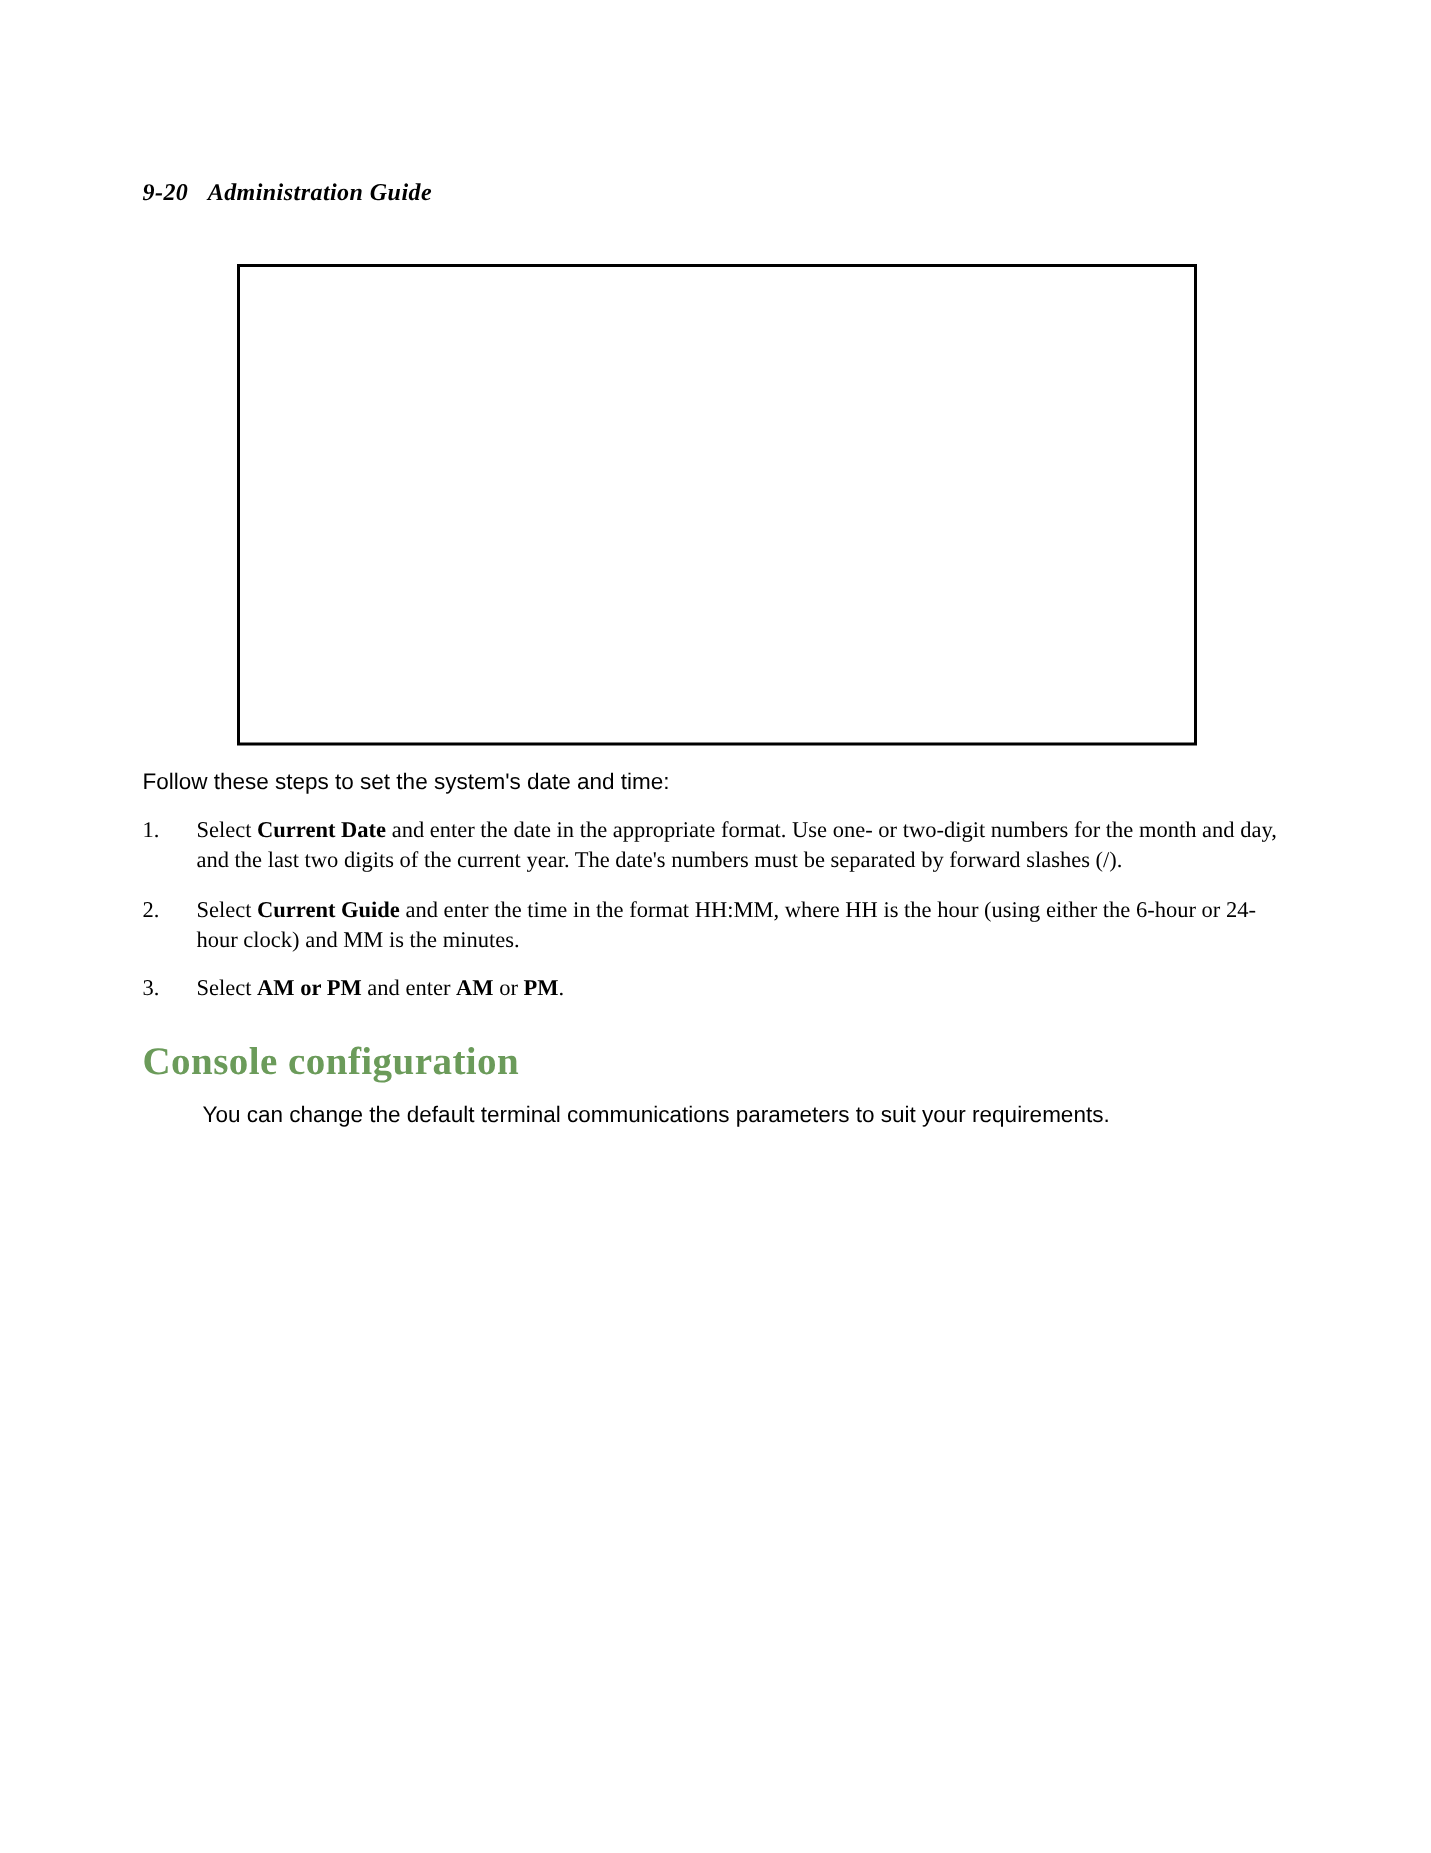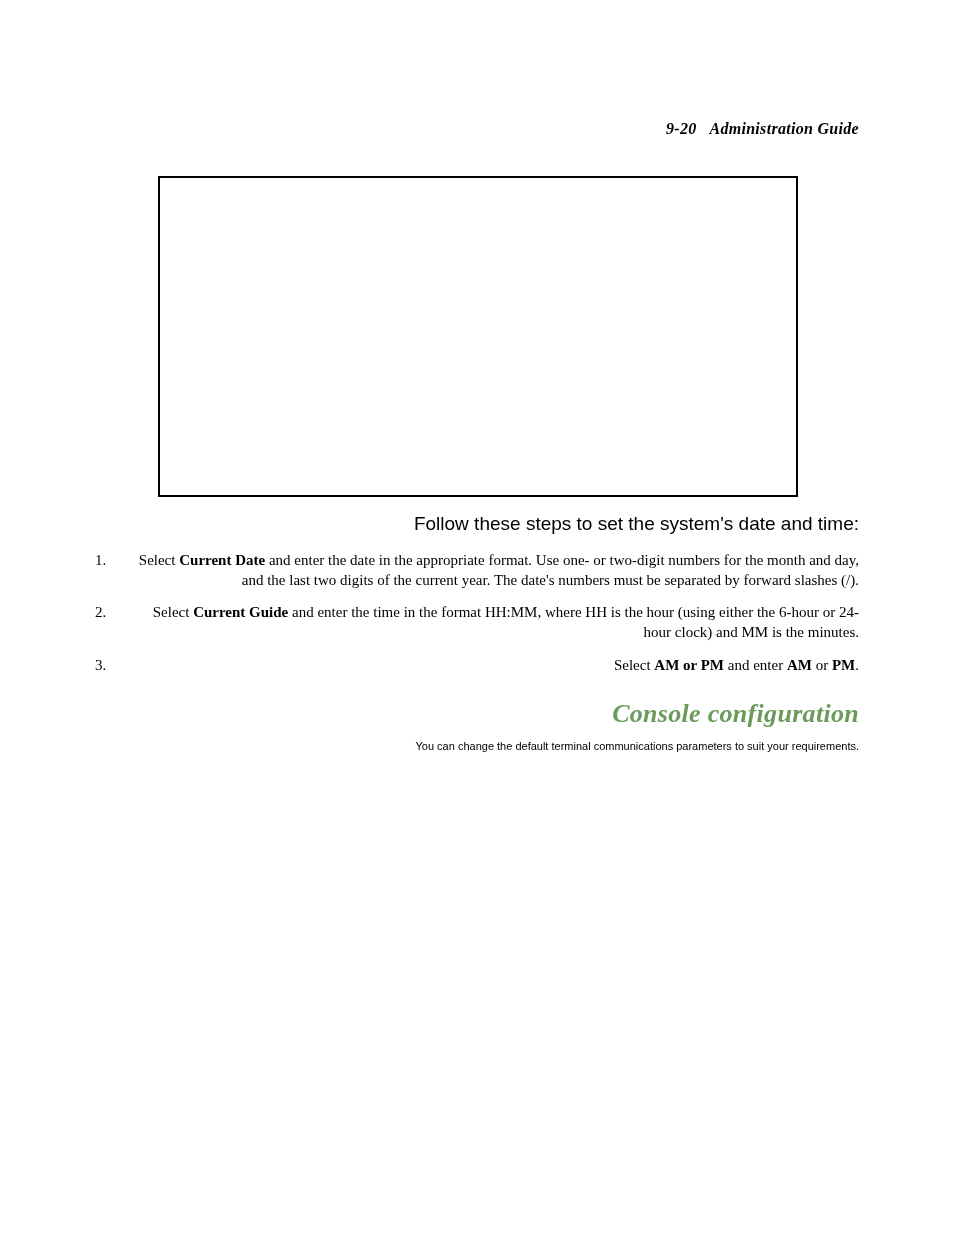--- a/index.html
+++ b/index.html
@@ -1,19 +1,18 @@
 <!DOCTYPE html>
 <html><head>
   <meta charset="utf-8">
   <style>
     * {
       margin: 0;
       padding: 0;
       box-sizing: border-box;
-      text-align: right;
     }
     body {
       width: 954px;
       height: 1235px;
       background: #ffffff;
       font-family: Arial, Helvetica, sans-serif;
       color: #000000;
       padding: 120px 95px 0 95px;
     }
     .page-header {
@@ -25,21 +24,21 @@
       letter-spacing: 0.3px;
     }
     .boxed-figure {
       border: 2px solid #000;
       width: 640px;
       height: 321px;
       margin-left: 63px;
       margin-bottom: 14px;
     }
     .intro-text {
-      font-size: 19px;
+      font-size: 15px;
       margin-bottom: 12px;
       line-height: 1.4;
     }
     ol.steps {
       list-style: none;
       counter-reset: step;
       margin-bottom: 24px;
     }
     ol.steps li {
       counter-increment: step;
@@ -54,30 +53,30 @@
       content: counter(step) ".";
       position: absolute;
       left: 0;
       top: 0;
     }
     .bold {
       font-weight: bold;
     }
     .section-heading {
       color: #6b9b5a;
-      font-style: italic;
       font-size: 26px;
       font-family: Georgia, 'Times New Roman', serif;
       margin-top: 22px;
       margin-bottom: 10px;
       letter-spacing: 0.3px;
     }
     .section-body {
-      font-size: 11px;
+      font-size: 15px;
       line-height: 1.4;
+      margin-left: 40px;
     }
   </style>
 </head>
 <body>
 
 <div class="page-header">
   <span>9-20</span>
   <span>&nbsp;&nbsp;</span><span>Administration Guide</span>
 </div>
 

